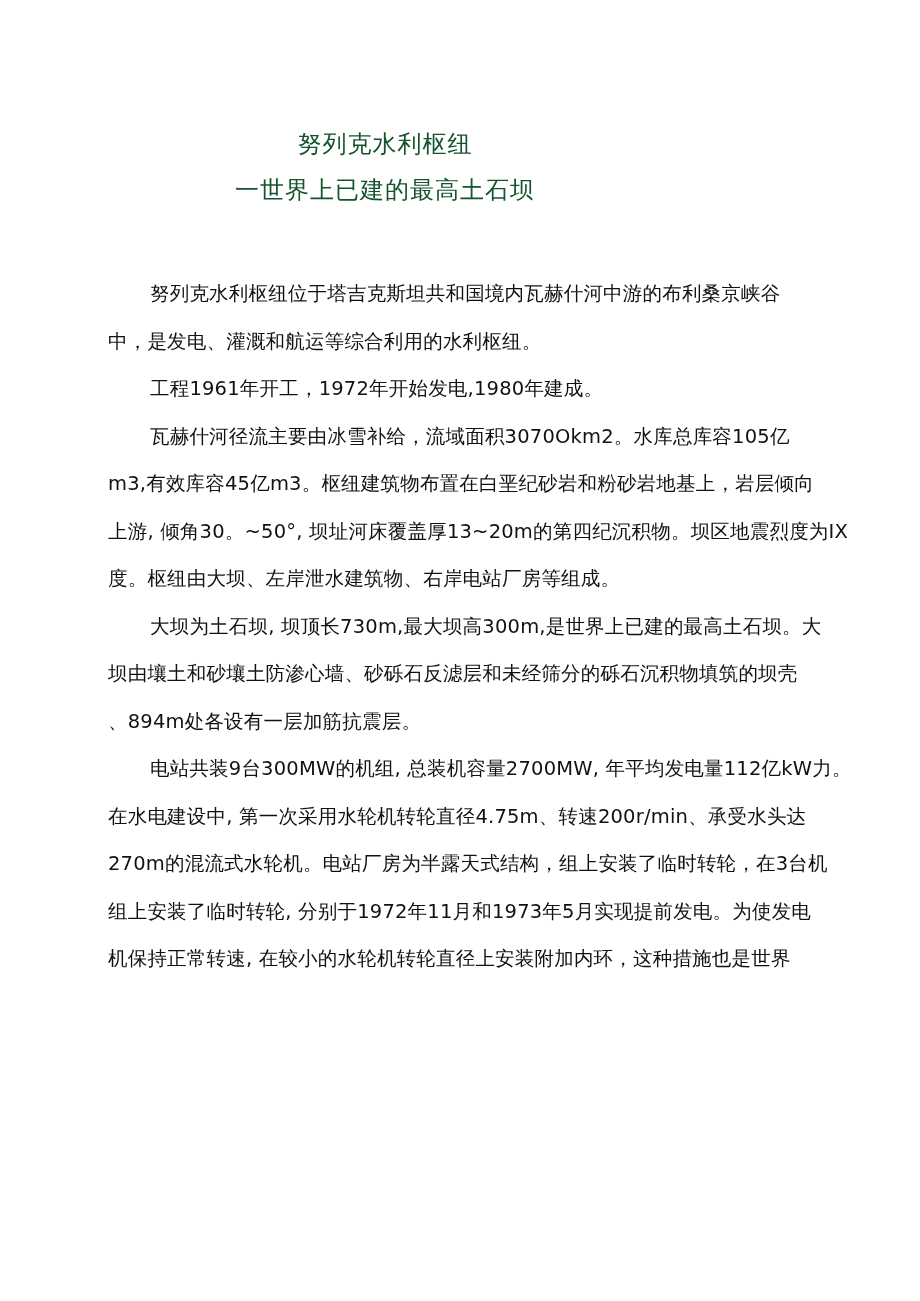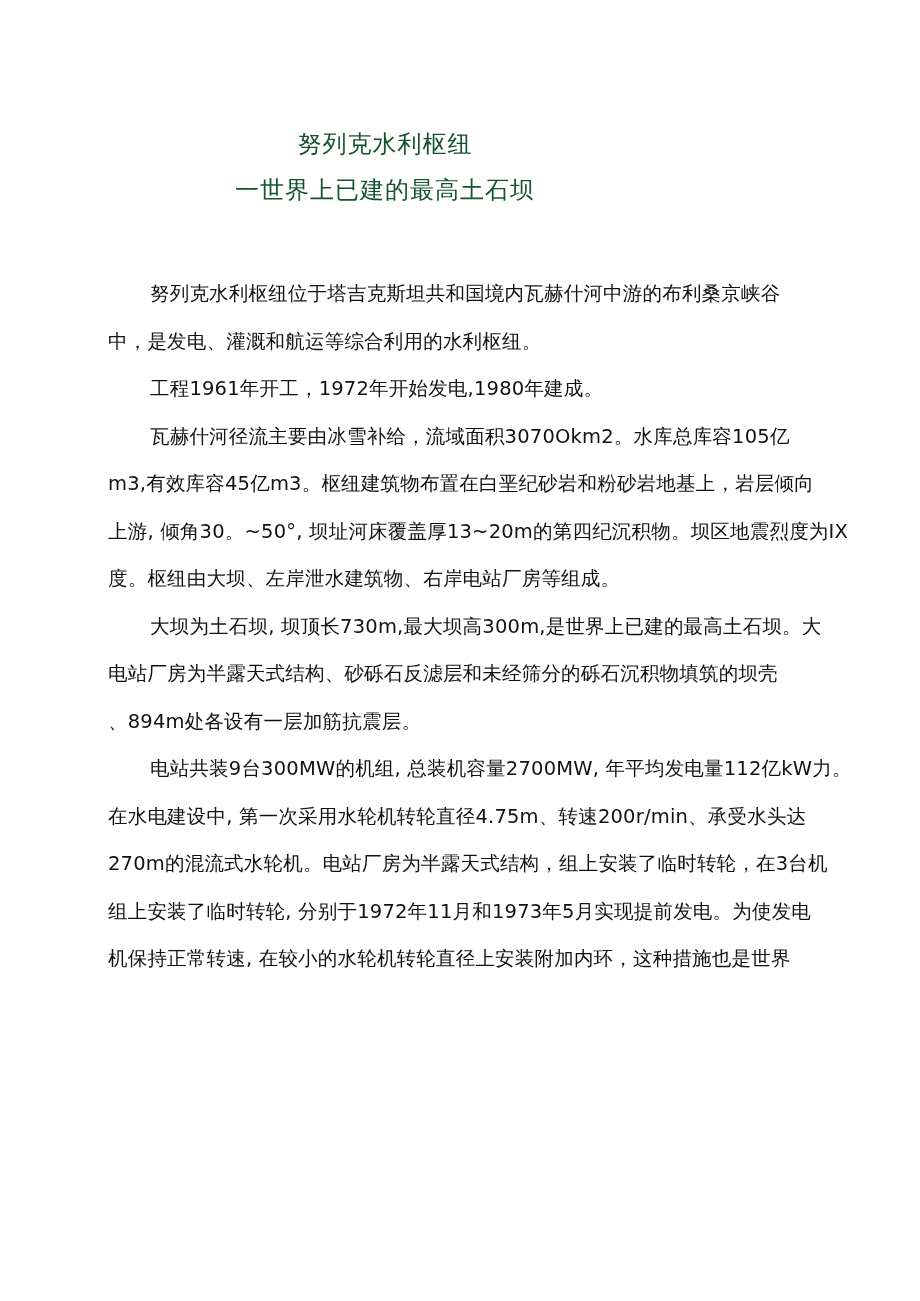--- a/index.html
+++ b/index.html
@@ -22,20 +22,20 @@
 
 <div class="body">
   <div class="line indent">努列克水利枢纽位于塔吉克斯坦共和国境内瓦赫什河中游的布利桑京峡谷</div>
   <div class="line">中，是发电、灌溉和航运等综合利用的水利枢纽。</div>
   <div class="line indent">工程1961年开工，1972年开始发电,1980年建成。</div>
   <div class="line indent">瓦赫什河径流主要由冰雪补给，流域面积3070Okm2。水库总库容105亿</div>
   <div class="line">m3,有效库容45亿m3。枢纽建筑物布置在白垩纪砂岩和粉砂岩地基上，岩层倾向</div>
   <div class="line">上游, 倾角30。~50°, 坝址河床覆盖厚13~20m的第四纪沉积物。坝区地震烈度为IX</div>
   <div class="line">度。枢纽由大坝、左岸泄水建筑物、右岸电站厂房等组成。</div>
   <div class="line indent">大坝为土石坝, 坝顶长730m,最大坝高300m,是世界上已建的最高土石坝。大</div>
-  <div class="line">电站厂房为半露天式结构、砂砾石反滤层和未经筛分的砾石沉积物填筑的坝壳</div>
+  <div class="line">坝由壤土和砂壤土防渗心墙、砂砾石反滤层和未经筛分的砾石沉积物填筑的坝壳</div>
   <div class="line">、894m处各设有一层加筋抗震层。</div>
   <div class="line indent">电站共装9台300MW的机组, 总装机容量2700MW, 年平均发电量112亿kW力。</div>
   <div class="line">在水电建设中, 第一次采用水轮机转轮直径4.75m、转速200r/min、承受水头达</div>
   <div class="line">270m的混流式水轮机。电站厂房为半露天式结构，组上安装了临时转轮，在3台机</div>
   <div class="line">组上安装了临时转轮, 分别于1972年11月和1973年5月实现提前发电。为使发电</div>
   <div class="line">机保持正常转速, 在较小的水轮机转轮直径上安装附加内环，这种措施也是世界</div>
 </div>
 
 </body></html>

